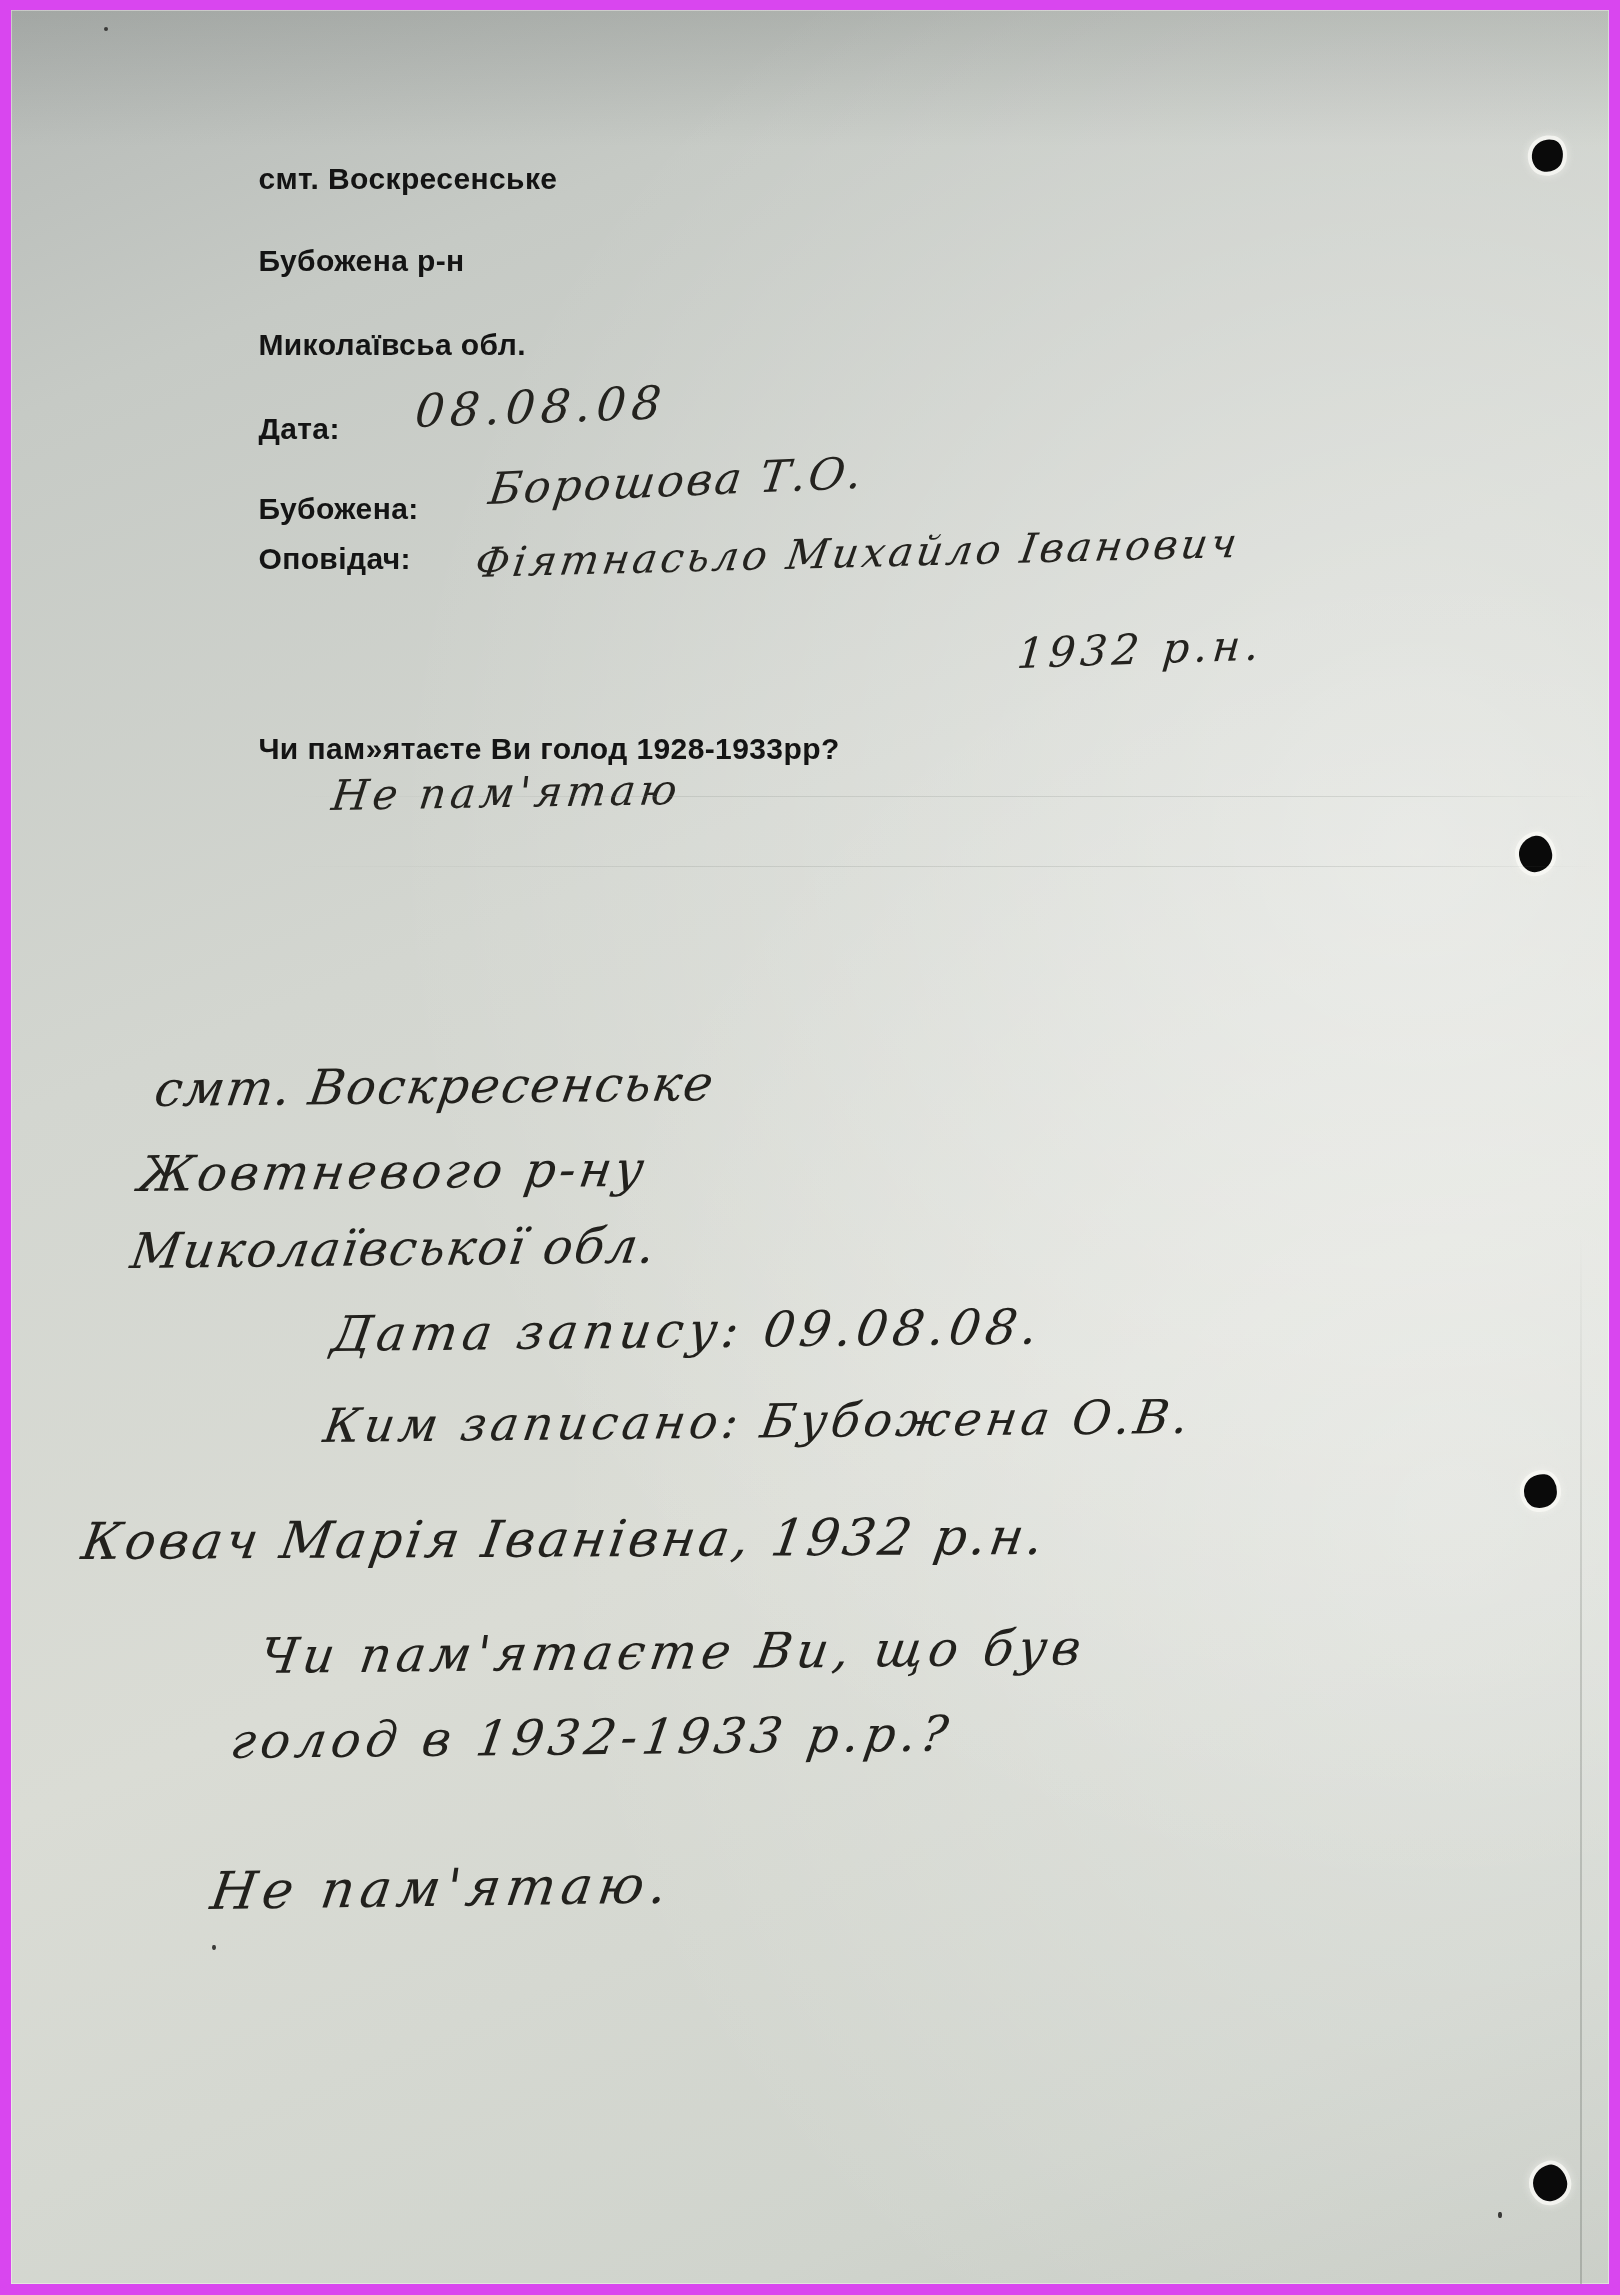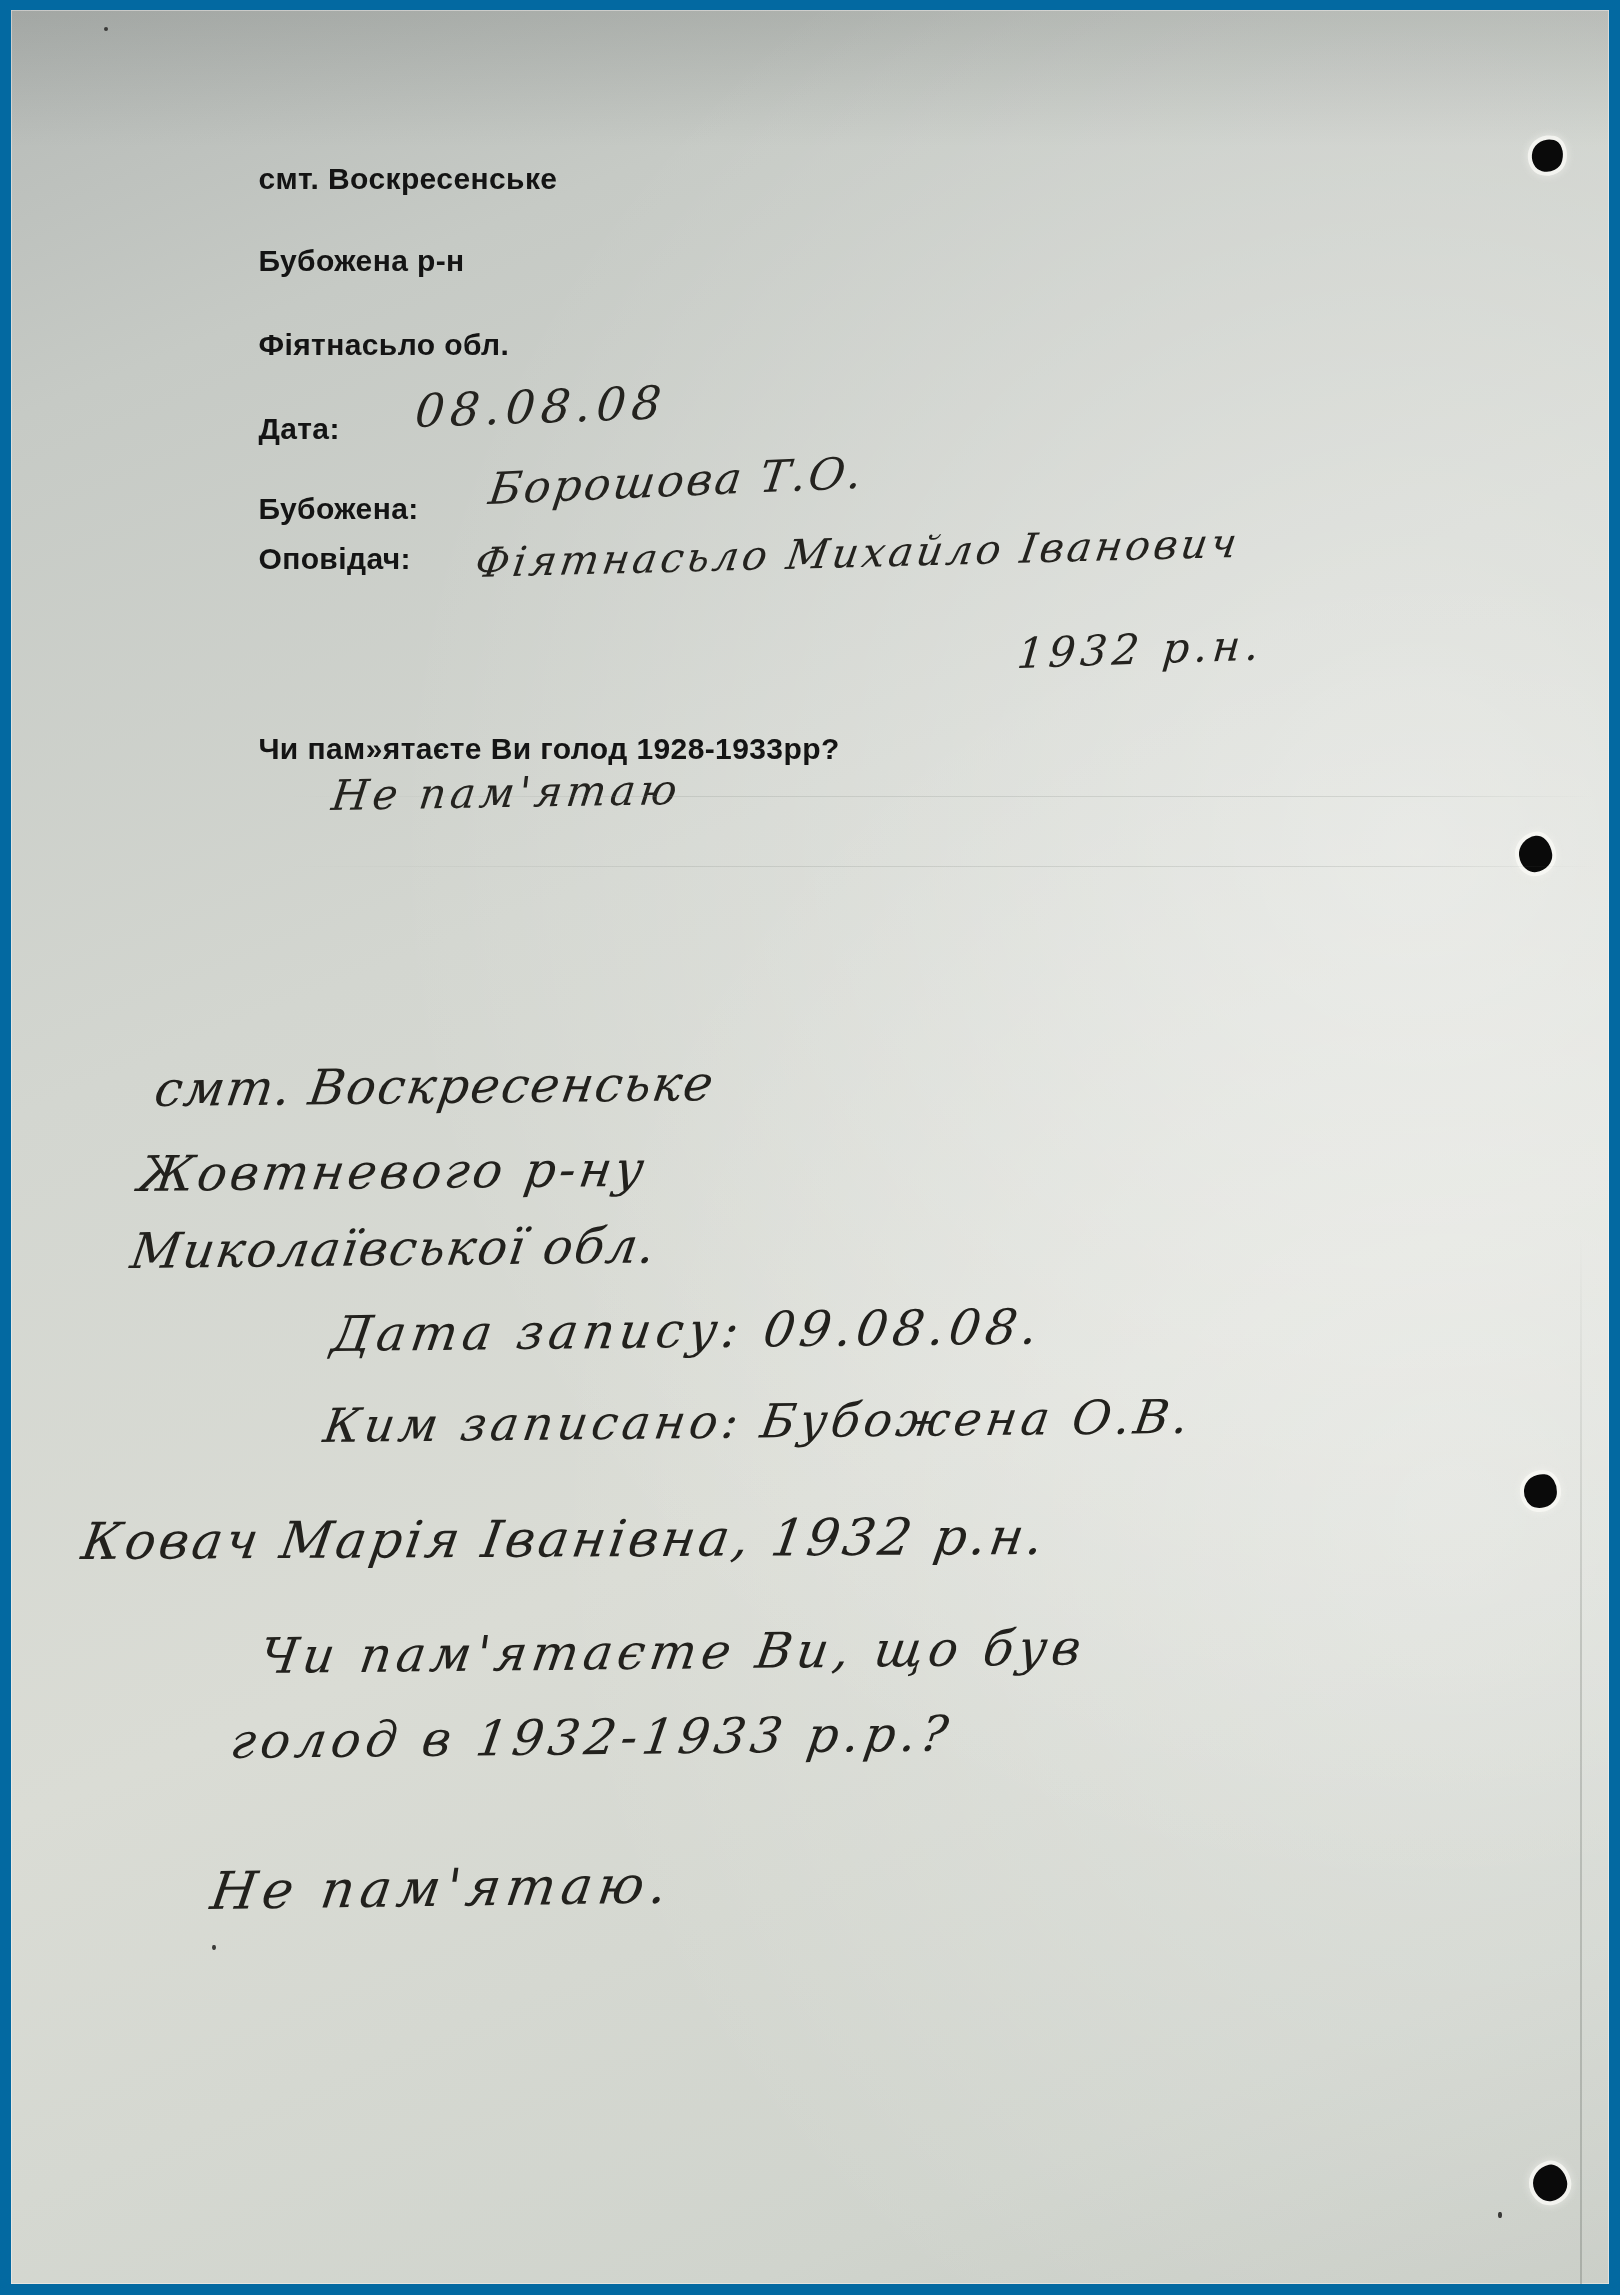--- a/index.html
+++ b/index.html
@@ -8,21 +8,21 @@
     background: #040404;
     width: 1620px;
     height: 2295px;
     overflow: hidden;
     font-family: "Liberation Sans", sans-serif;
   }
   .scan {
     position: relative;
     width: 1620px;
     height: 2295px;
-    background: #0369a1;
+    background: #d946ef;
   }
   
   .paper {
     position: absolute;
     left: 11.4px;
     top: 9.8px;
     width: 1598px;
     height: 2274px;
     background:
       radial-gradient(ellipse at 88% 37%, rgba(255,255,255,0.40), rgba(255,255,255,0) 52%),
@@ -73,21 +73,21 @@
   }
 </style>
 </head>
 <body>
 
 <div class="scan">
   <div class="paper">
 
     <div class="line printed" style="left:247px; top:152px;">смт. Воскресенське</div>
     <div class="line printed" style="left:247px; top:234px;">Бубожена р-н</div>
-    <div class="line printed" style="left:247px; top:318px;">Фіятнасьло обл.</div>
+    <div class="line printed" style="left:247px; top:318px;">Миколаївсьа обл.</div>
 
     <div class="line printed" style="left:247px; top:402px;text-align:center;">Дата:</div>
     <div class="line hand" style="left:402px; top:374px; font-size:46px; letter-spacing:5.7px;">08.08.08</div>
 
     <div class="line printed" style="left:247px; top:482px;">Бубожена:</div>
     <div class="line hand" style="left:475px; top:453px; font-size:44px; letter-spacing:2.4px; transform:skewX(-10deg) rotate(-2.5deg);">Борошова Т.О.</div>
 
     <div class="line printed" style="left:247px; top:532px;">Оповідач:</div>
     <div class="line hand" style="left:461px; top:529px; font-size:41px; letter-spacing:3.3px; transform:skewX(-10deg) rotate(-1.5deg);">Фіятнасьло Михайло Іванович</div>
     <div class="line hand" style="left:1004px; top:619px; font-size:42px; letter-spacing:4.9px;">1932 р.н.</div>

